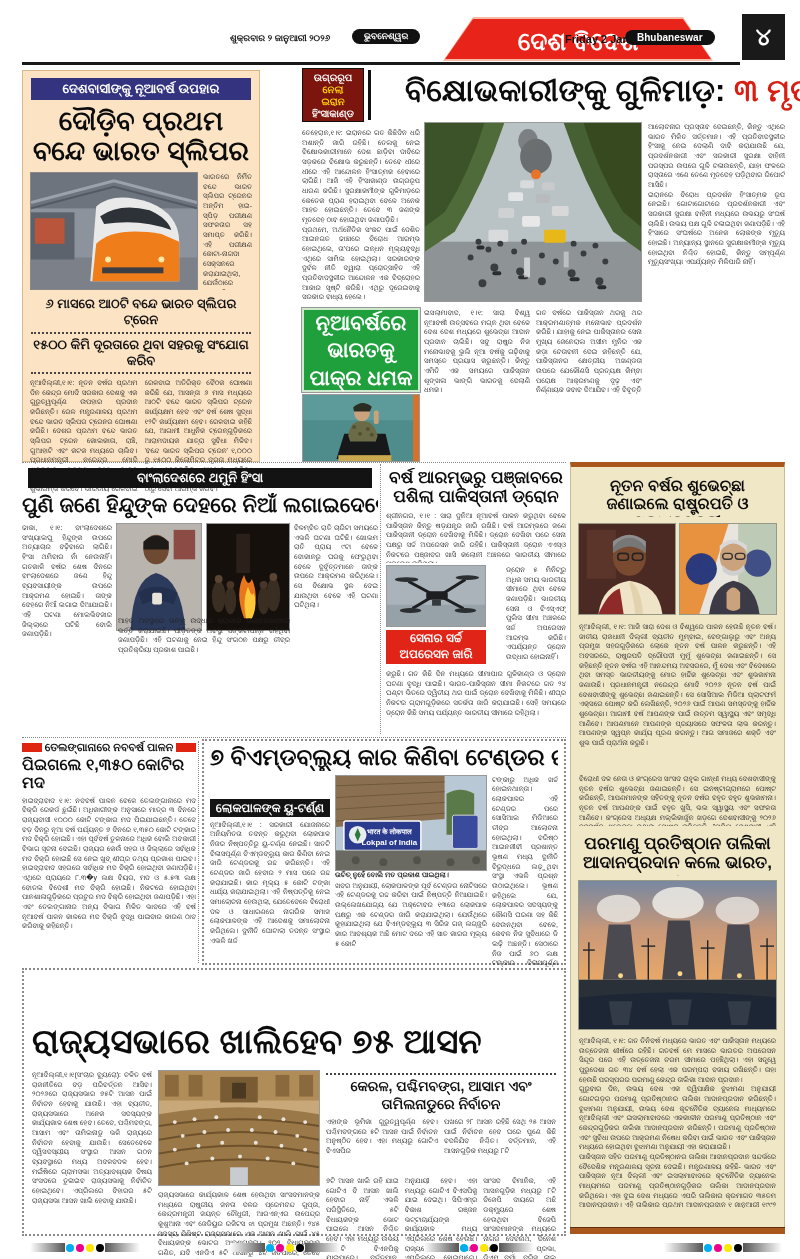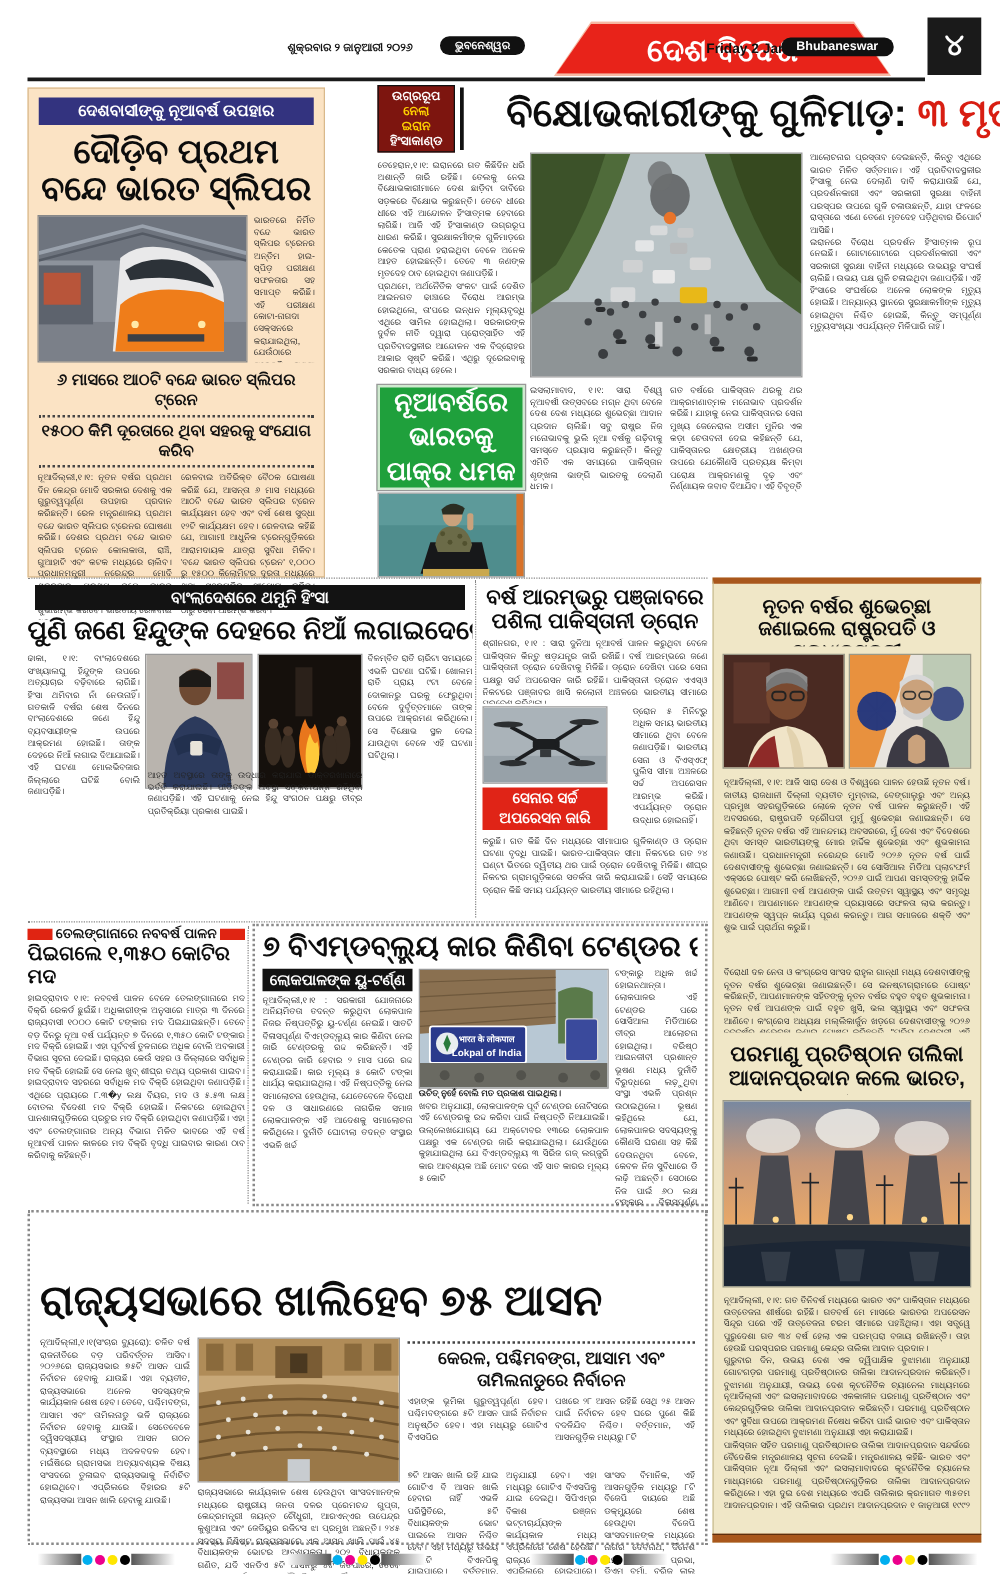--- a/index.html
+++ b/index.html
@@ -360,21 +360,21 @@
     </div>
     <div class="headline" style="font-size:16px; text-align:left; margin-top:2px;">ପିଇଗଲେ ୧,୩୫୦ କୋଟିର ମଦ</div>
     <div class="bodytxt" style="margin-top:4px; height:182px;">ହାଇଦ୍ରାବାଦ ୧।୧: ନବବର୍ଷ ପାଳନ ବେଳେ ତେଲଙ୍ଗାନାରେ ମଦ ବିକ୍ରି ରେକର୍ଡ ଛୁଇଁଛି। ଅଧିକାରୀଙ୍କ ଅନୁସାରେ ମାତ୍ର ୩ ଦିନରେ ରାଜ୍ୟବାସୀ ୧୦୦୦ କୋଟି ଟଙ୍କାର ମଦ ପିଇଯାଇଛନ୍ତି। ତେବେ ବଡ଼ ଦିନରୁ ନୂଆ ବର୍ଷ ପର୍ଯ୍ୟନ୍ତ ୭ ଦିନରେ ୧,୩୫୦ କୋଟି ଟଙ୍କାର ମଦ ବିକ୍ରି ହୋଇଛି। ଏହା ପୂର୍ବବର୍ଷ ତୁଳନାରେ ଅଧିକ ବୋଲି ଅବକାରୀ ବିଭାଗ ସୂଚନା ଦେଇଛି। ରାଜ୍ୟର କେଉଁ ସହର ଓ ଜିଲ୍ଲାରେ ସର୍ବାଧିକ ମଦ ବିକ୍ରି ହୋଇଛି ସେ ନେଇ ଖୁବ୍ ଶୀଘ୍ର ତଥ୍ୟ ପ୍ରକାଶ ପାଇବ। ହାଇଦ୍ରାବାଦ ସହରରେ ସର୍ବାଧିକ ମଦ ବିକ୍ରି ହୋଇଥିବା ଜଣାପଡ଼ିଛି। ଏଥିରେ ପ୍ରାୟରେ ୮.୩�y ଲକ୍ଷ ବିୟର, ମଦ ଓ ୫.୫୩ ଲକ୍ଷ ବୋତଲ ବିଦେଶୀ ମଦ ବିକ୍ରି ହୋଇଛି। ନିକଟରେ ହୋଇଥିବା ପାନଶାଳାଗୁଡ଼ିକରେ ପ୍ରଚୁର ମଦ ବିକ୍ରି ହୋଇଥିବା ଜଣାପଡ଼ିଛି। ଏହା ଏବଂ ତେଲଙ୍ଗାନାର ଅନ୍ୟ ବିଭାଗ ମିଳିତ ଭାବରେ ଏହି ବର୍ଷ ନୂଆବର୍ଷ ପାଳନ କାଳରେ ମଦ ବିକ୍ରି ବୃଦ୍ଧି ପାଇବାର କାରଣ ଠାବ କରିବାକୁ କହିଛନ୍ତି।</div>
   </div>
 
   <div class="abs vdot" style="left:198px; top:741px; height:222px;"></div>
 
   <div class="abs dottedbox" style="left:202px; top:739px; width:364px; height:226px; padding:4px 6px;">
     <div class="headline" style="font-size:23px; white-space:nowrap;">୭ ବିଏମ୍‌ଡବ୍ଲ୍ୟୁ କାର କିଣିବା ଟେଣ୍ଡର ରଦ୍ଦ</div>
     <div style="display:flex; gap:5px; margin-top:4px;">
-      <div style="width:120px; flex:none;">
+      <div style="width:120px; flex:none;margin-top:24px;">
         <div class="kicker-black" style="font-size:12px;">ଲୋକପାଳଙ୍କ ୟୁ-ଟର୍ଣ୍ଣ</div>
         <div class="bodytxt" style="margin-top:3px; height:160px;">ନୂଆଦିଲ୍ଲୀ,୧।୧ : ସରକାରୀ ଯୋଜନାରେ ଅନିୟମିତତା ତଦନ୍ତ କରୁଥିବା ଲୋକପାଳ ନିଜର ନିଷ୍ପତ୍ତିରୁ ୟୁ-ଟର୍ଣ୍ଣ ନେଇଛି। ସାତଟି ବିଳାସପୂର୍ଣ୍ଣ ବିଏମ୍‌ଡବ୍ଲ୍ୟୁ କାର କିଣିବା ନେଇ ଜାରି ଟେଣ୍ଡରକୁ ରଦ୍ଦ କରିଛନ୍ତି। ଏହି ଟେଣ୍ଡର ଜାରି ହେବାର ୨ ମାସ ପରେ ରଦ୍ଦ କରାଯାଇଛି। କାର ମୂଲ୍ୟ ୫ କୋଟି ଟଙ୍କା ଧାର୍ଯ୍ୟ କରାଯାଇଥିଲା। ଏହି ନିଷ୍ପତ୍ତିକୁ ନେଇ ସମାଲୋଚନା ହେଉଥିଲା, ଯେତେବେଳେ ବିରୋଧୀ ଦଳ ଓ ସାଧାରଣରେ ନାଗରିକ ସମାଜ ଲୋକପାଳଙ୍କ ଏହି ଆଦେଶକୁ ସମାଲୋଚନା କରିଥିଲେ। ଦୁର୍ନୀତି ଘୋଟାଲା ତଦନ୍ତ ସଂସ୍ଥାର ଏଭଳି ଖର୍ଚ୍ଚ</div>
       </div>
       <div style="width:152px; flex:none;">
         <div style="width:152px; height:96px; border:1px solid #999;">
           <svg class="photo" viewBox="0 0 152 96" preserveAspectRatio="none">
             <rect width="152" height="96" fill="#b8c8d4"></rect>
             <path d="M0 0 L110 0 L110 44 L0 52 Z" fill="#8a7050"></path>
             <g stroke="#6e583c" stroke-width="1">
               <line x1="0" y1="10" x2="110" y2="6"></line>

